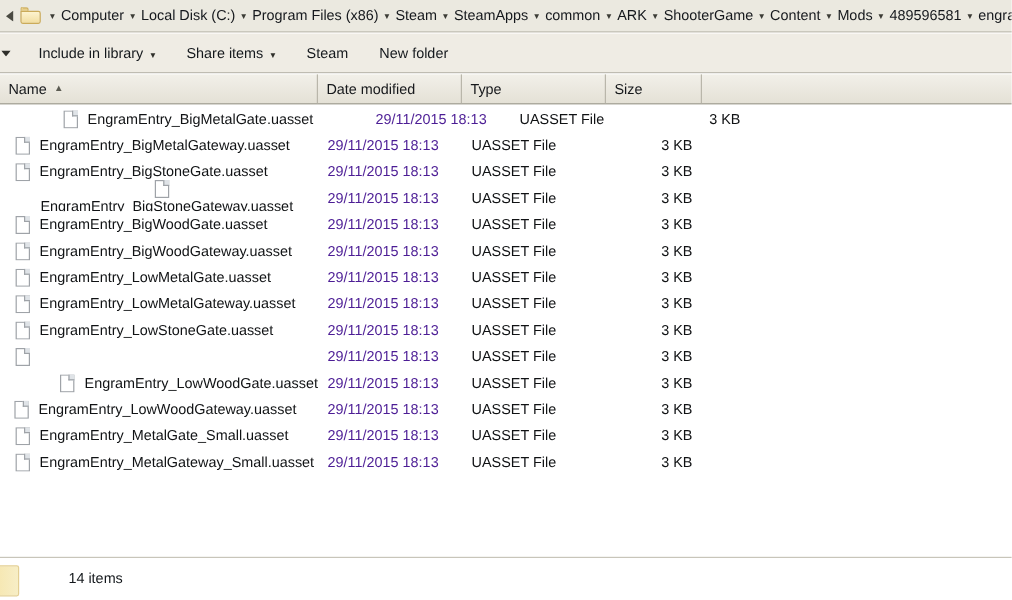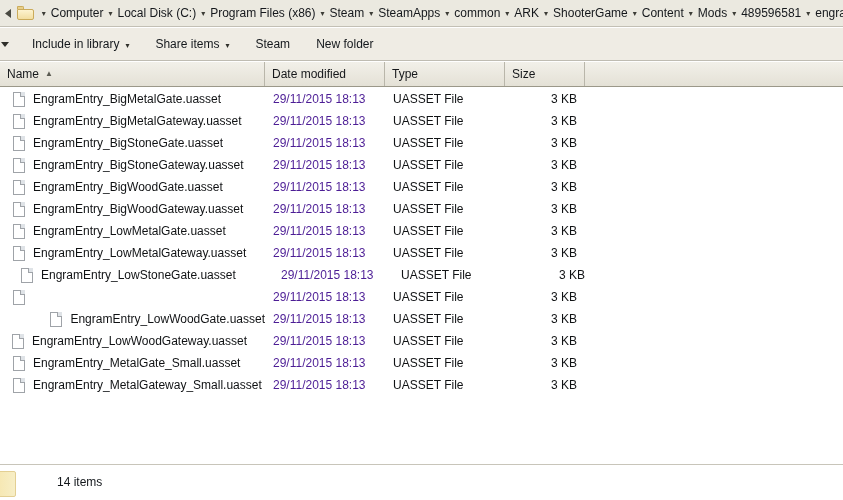--- a/index.html
+++ b/index.html
@@ -357,21 +357,21 @@
       <div class="col-head" style="width: 80px;">
         <span>Size</span>
       </div>
       <div class="col-head last" style="width: 258px;">
         <span></span>
       </div>
     </div>
 
   <div class="file-list" id="filelist-host">
       <div class="file-row">
-        <div class="cell-name" style="width: 265px;">
+        <div class="cell-name" style="width: 265px; margin-left: 40px;">
           <div class="doc-glyph">
             <div class="page"></div>
             <div class="fold"></div>
           </div>
           <span class="fname">EngramEntry_BigMetalGate.uasset</span>
         </div>
         <div class="cell-date" style="width: 120px;">29/11/2015 18:13</div>
         <div class="cell-type" style="width: 120px;">UASSET File</div>
         <div class="cell-size" style="width: 80px;">3 KB</div>
       </div>
@@ -393,21 +393,21 @@
             <div class="page"></div>
             <div class="fold"></div>
           </div>
           <span class="fname">EngramEntry_BigStoneGate.uasset</span>
         </div>
         <div class="cell-date" style="width: 120px;">29/11/2015 18:13</div>
         <div class="cell-type" style="width: 120px;">UASSET File</div>
         <div class="cell-size" style="width: 80px;">3 KB</div>
       </div>
       <div class="file-row">
-        <div class="cell-name" style="width: 265px;">
+        <div class="cell-name" style="width: 265px; flex-direction: column;">
           <div class="doc-glyph">
             <div class="page"></div>
             <div class="fold"></div>
           </div>
           <span class="fname">EngramEntry_BigStoneGateway.uasset</span>
         </div>
         <div class="cell-date" style="width: 120px;">29/11/2015 18:13</div>
         <div class="cell-type" style="width: 120px;">UASSET File</div>
         <div class="cell-size" style="width: 80px;">3 KB</div>
       </div>
@@ -453,21 +453,21 @@
             <div class="page"></div>
             <div class="fold"></div>
           </div>
           <span class="fname">EngramEntry_LowMetalGateway.uasset</span>
         </div>
         <div class="cell-date" style="width: 120px;">29/11/2015 18:13</div>
         <div class="cell-type" style="width: 120px;">UASSET File</div>
         <div class="cell-size" style="width: 80px;">3 KB</div>
       </div>
       <div class="file-row">
-        <div class="cell-name" style="width: 265px; margin-left: 8px;">
+        <div class="cell-name" style="width: 265px;">
           <div class="doc-glyph">
             <div class="page"></div>
             <div class="fold"></div>
           </div>
           <span class="fname">EngramEntry_LowStoneGate.uasset</span>
         </div>
         <div class="cell-date" style="width: 120px;">29/11/2015 18:13</div>
         <div class="cell-type" style="width: 120px;">UASSET File</div>
         <div class="cell-size" style="width: 80px;">3 KB</div>
       </div>

